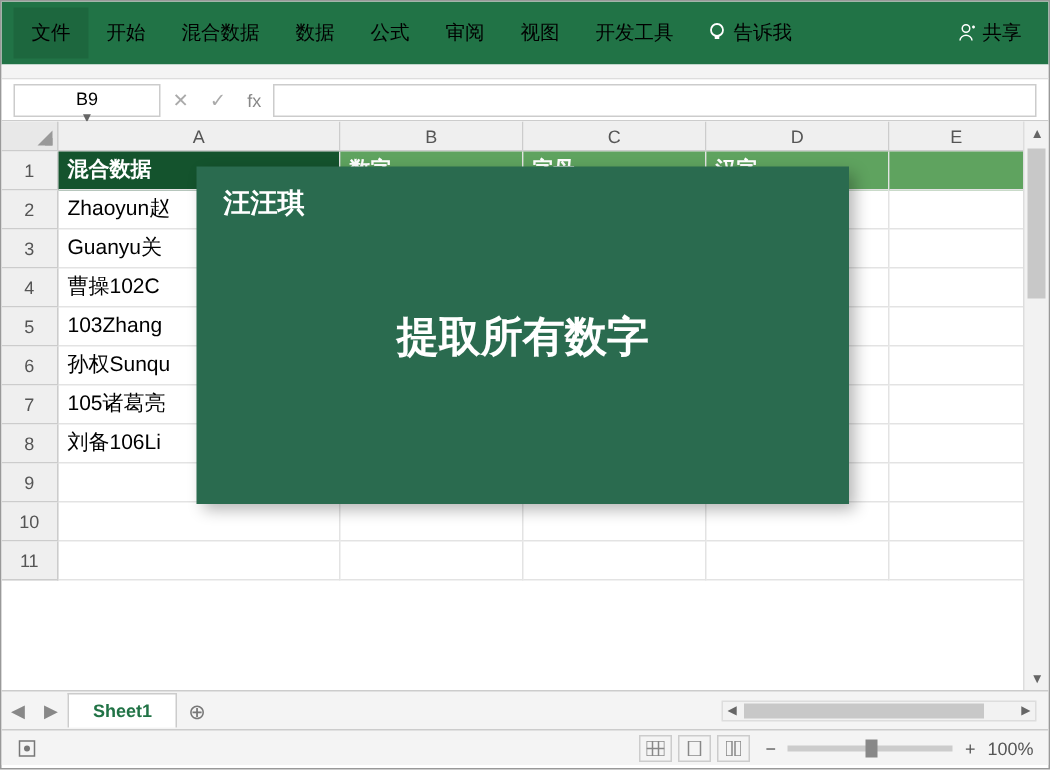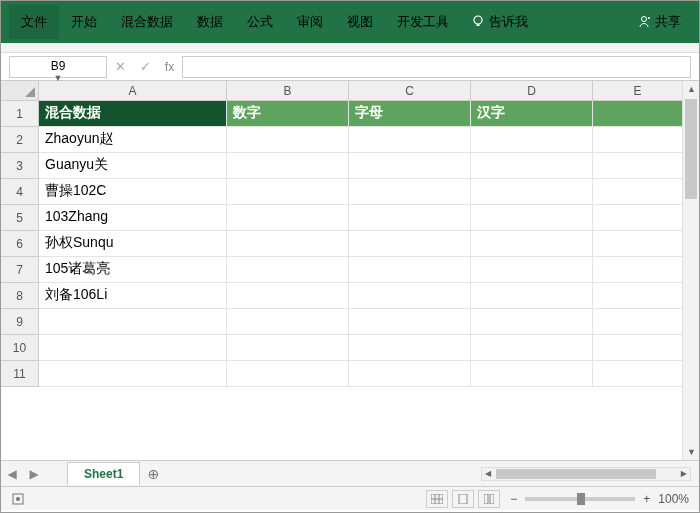--- a/index.html
+++ b/index.html
@@ -25,21 +25,21 @@
 .row{display:flex;height:26px;}
 .row-h{width:38px;border-right:1px solid #ccc;border-bottom:1px solid #ccc;background:#efefef;text-align:center;font-size:12px;color:#555;line-height:26px;}
 .cell{border-right:1px solid #e3e3e3;border-bottom:1px solid #e3e3e3;font-size:14px;padding:3px 6px;overflow:hidden;white-space:nowrap;}
 .hdr-row .cell{background:#5fa35f;color:#fff;font-weight:bold;}
 .hdr-row .cA{background:#14532d;}
 .scroll-v{position:absolute;right:0;top:0;width:17px;height:100%;background:#f2f2f2;border-left:1px solid #ddd;}
 .scroll-v .thumb{position:absolute;top:18px;left:2px;width:12px;height:100px;background:#c8c8c8;}
 .scroll-v .arr{position:absolute;left:4px;font-size:9px;color:#666;}
 .tabs-bar{height:26px;border-top:1px solid #ccc;display:flex;align-items:center;background:#f4f4f4;font-size:12px;}
 .tab-nav{width:22px;text-align:center;color:#888;}
-.sheet-tab{padding:4px 16px;background:#fff;border:1px solid #ccc;border-bottom:none;color:#217346;font-weight:bold;margin-left:22px;}
+.sheet-tab{padding:4px 16px;background:#fff;border:1px solid #ccc;border-bottom:none;color:#217346;font-weight:bold;}
 .add-tab{width:26px;text-align:center;color:#777;font-size:14px;}
 .hscroll{flex:1;display:flex;align-items:center;justify-content:flex-end;padding-right:8px;}
 .hscroll-track{width:210px;height:14px;background:#f2f2f2;border:1px solid #ddd;position:relative;}
 .hscroll-track .thumb{position:absolute;left:14px;top:1px;width:160px;height:10px;background:#c8c8c8;}
 .hscroll-track .ar{position:absolute;top:1px;font-size:8px;color:#666;}
 .status-bar{height:24px;border-top:1px solid #ccc;background:#f4f4f4;display:flex;align-items:center;padding:0 10px;font-size:12px;color:#555;gap:10px;}
 .status-bar .spacer2{flex:1;}
 .view-btns{display:flex;gap:4px;}
 .vb{width:22px;height:18px;border:1px solid #ccc;display:flex;align-items:center;justify-content:center;font-size:10px;color:#888;}
 .zoom{display:flex;align-items:center;gap:8px;}
@@ -194,20 +194,24 @@
         <div class="cell cD"></div>
         <div class="cell cE"></div>
       </div>
     </div>
   <div class="scroll-v">
     <span class="arr" style="top:3px;">▲</span>
     <div class="thumb"></div>
     <span class="arr" style="bottom:3px;">▼</span>
   </div>
 
+  <div class="overlay">
+    <div class="author">汪汪琪</div>
+    <div class="title">提取所有数字</div>
+  </div>
 </div>
 
 <div class="tabs-bar">
   <div class="tab-nav">◀</div>
   <div class="tab-nav">▶</div>
   <div class="sheet-tab">Sheet1</div>
   <div class="add-tab">⊕</div>
   <div class="hscroll">
     <div class="hscroll-track">
       <span class="ar" style="left:3px;">◀</span>

